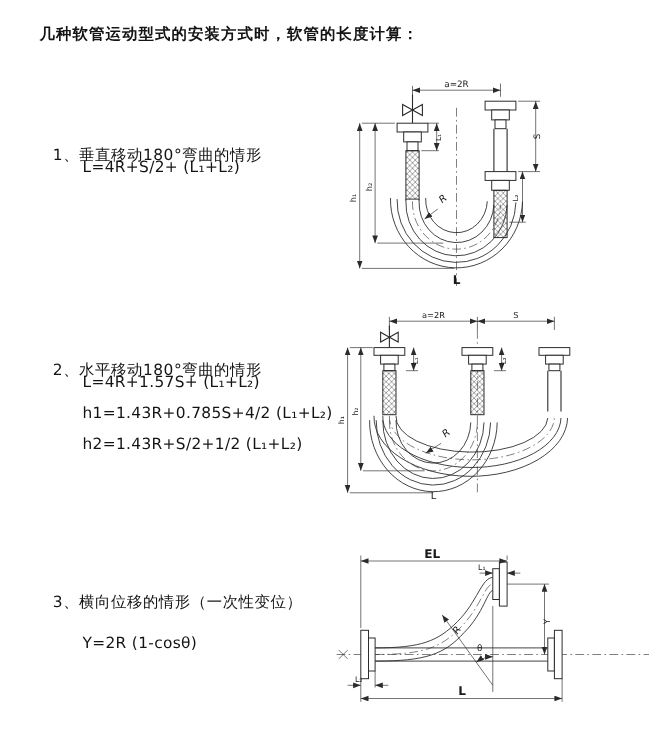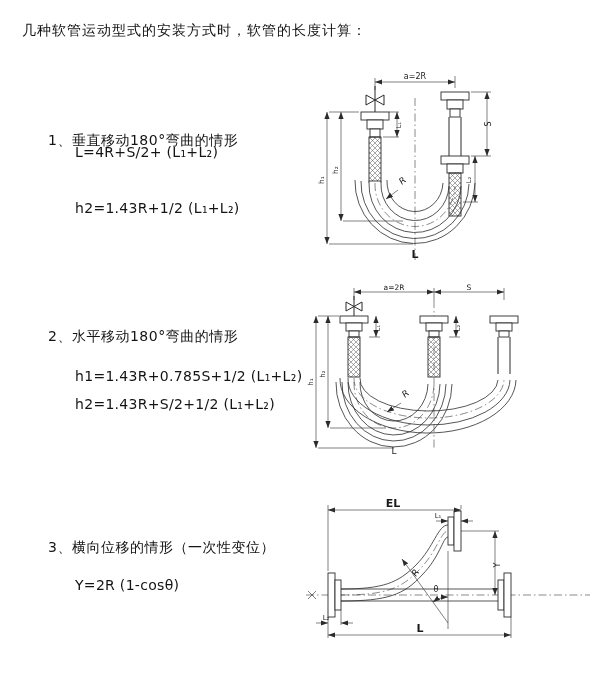--- a/index.html
+++ b/index.html
@@ -1,39 +1,38 @@
 <!DOCTYPE html>
 <html><head>
 <meta charset="utf-8">
 <style>
   html,body{margin:0;padding:0;background:#ffffff;}
   .page{position:relative;width:600px;height:675px;background:#fff;overflow:hidden;
         font-family:"DejaVu Sans","Liberation Sans",sans-serif;color:#141414;}
-  .title{position:absolute;left:22px;top:22px;font-size:14px;font-weight:400;letter-spacing:1px;}
+  .title{position:absolute;left:36px;top:22px;font-size:14px;font-weight:700;letter-spacing:1px;}
   .heading{position:absolute;font-size:14px;font-weight:400;letter-spacing:.5px;white-space:nowrap;margin-top:20px;}
   .formula{position:absolute;font-size:14px;letter-spacing:.3px;white-space:nowrap;}
   svg.diagram{position:absolute;}
   .geo{stroke:#2b2b2b;stroke-width:1;fill:none;}
   .thin{stroke:#2b2b2b;stroke-width:.8;fill:none;}
   .fit{stroke:#2b2b2b;stroke-width:.9;fill:#ffffff;}
   .hat{stroke:#2b2b2b;stroke-width:.9;}
   .dim{stroke:#2b2b2b;stroke-width:.6;fill:none;}
   .cl{stroke:#2b2b2b;stroke-width:.55;fill:none;stroke-dasharray:8 3 1.5 3;}
   svg text{fill:#1a1a1a;stroke:none;font-family:"DejaVu Sans",sans-serif;}
 </style>
 </head>
 <body>
 
 <div class="page">
 
   <div class="title">几种软管运动型式的安装方式时，软管的长度计算：</div>
 
   <div class="heading" style="left:48px;top:112px">1、垂直移动180°弯曲的情形</div>
   <div class="formula" style="left:75px;top:144px">L=4R+S/2+ (L₁+L₂)</div>
-  <div class="formula" style="left:75px;top:200px">h2=1.43R+1/2 (L₁+L₂)</div>
 
   <svg class="diagram" style="left:315px;top:68px" width="275" height="195" viewBox="0 0 275 195">
     <defs>
       <marker id="ar1" markerWidth="9" markerHeight="6" refX="7" refY="2.6" orient="auto-start-reverse" markerUnits="userSpaceOnUse">
         <path d="M0,0 L7,2.6 L0,5.2 Z" fill="#2b2b2b"></path>
       </marker>
       <pattern id="ht1" width="5" height="5" patternUnits="userSpaceOnUse">
         <path d="M0,5 L5,0 M0,0 L5,5" stroke="#555" stroke-width=".5" fill="none"></path>
       </pattern>
     </defs>
@@ -110,21 +109,22 @@
       <text x="23" y="102" text-anchor="middle" font-size="7.5" transform="rotate(-90 23 102)">h₂</text>
       <text x="86" y="57" text-anchor="middle" font-size="6.5" transform="rotate(-90 86 57)">L₁</text>
       <text x="176" y="56" text-anchor="middle" font-size="8" transform="rotate(-90 176 56)">S</text>
       <text x="156" y="112" text-anchor="middle" font-size="6.5" transform="rotate(-90 156 112)">L₂</text>
       <text x="87" y="117" font-size="9" font-style="italic" transform="rotate(-40 87 117)">R</text>
       <text x="100" y="190" text-anchor="middle" font-size="11" font-weight="bold">L</text>
     </g>
   </svg>
 
   <div class="heading" style="left:48px;top:308px">2、水平移动180°弯曲的情形</div>
-  <div class="formula" style="left:75px;top:368px">h1=1.43R+0.785S+1/2 (L₁+L₂)</div>
+  <div class="formula" style="left:75px;top:340px">L=4R+1.57S+ (L₁+L₂)</div>
+  <div class="formula" style="left:75px;top:368px">h1=1.43R+0.785S+4/2 (L₁+L₂)</div>
   <div class="formula" style="left:75px;top:396px">h2=1.43R+S/2+1/2 (L₁+L₂)</div>
 
   <svg class="diagram" style="left:306px;top:282px" width="292" height="175" viewBox="0 0 292 175">
     <defs>
       <marker id="ar2" markerWidth="9" markerHeight="6" refX="7" refY="2.6" orient="auto-start-reverse" markerUnits="userSpaceOnUse">
         <path d="M0,0 L7,2.6 L0,5.2 Z" fill="#2b2b2b"></path>
       </marker>
       <pattern id="ht2" width="5" height="5" patternUnits="userSpaceOnUse">
         <path d="M0,5 L5,0 M0,0 L5,5" stroke="#555" stroke-width=".5" fill="none"></path>
       </pattern>

